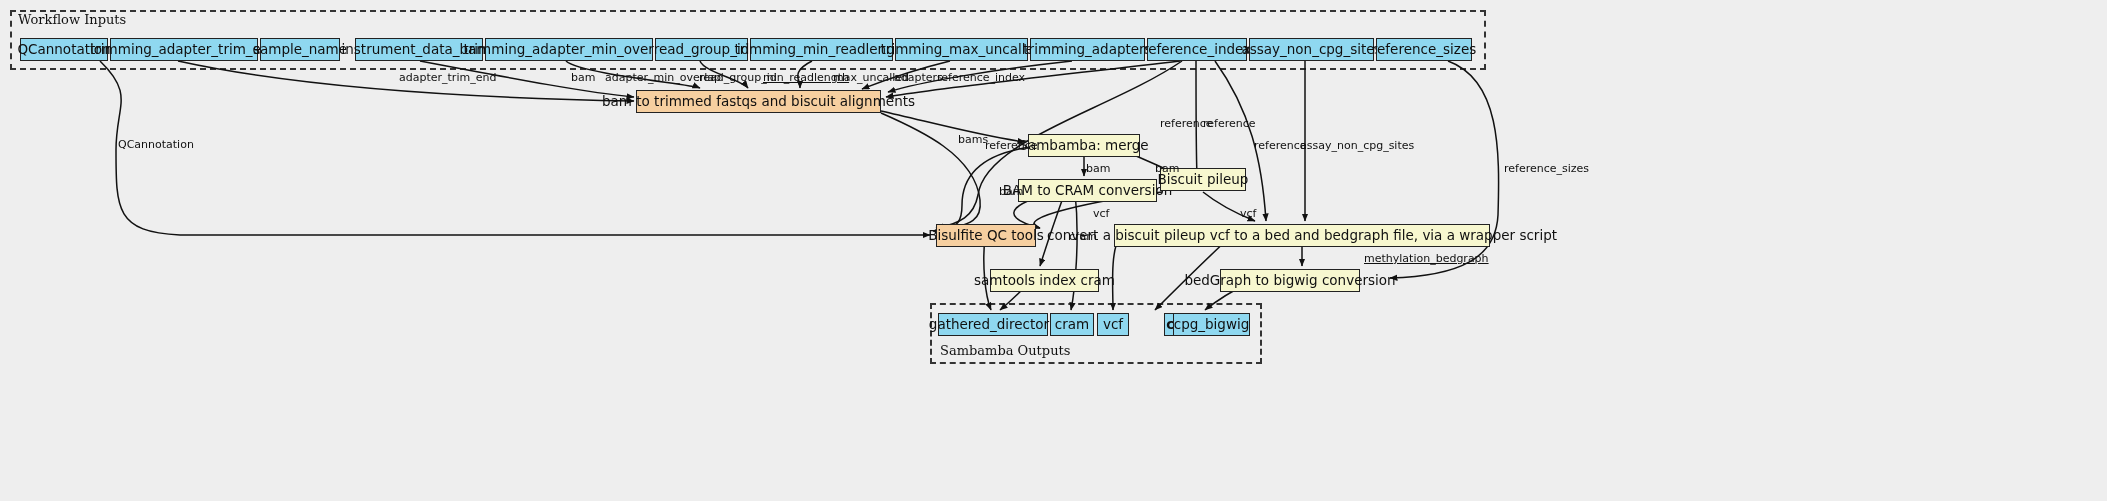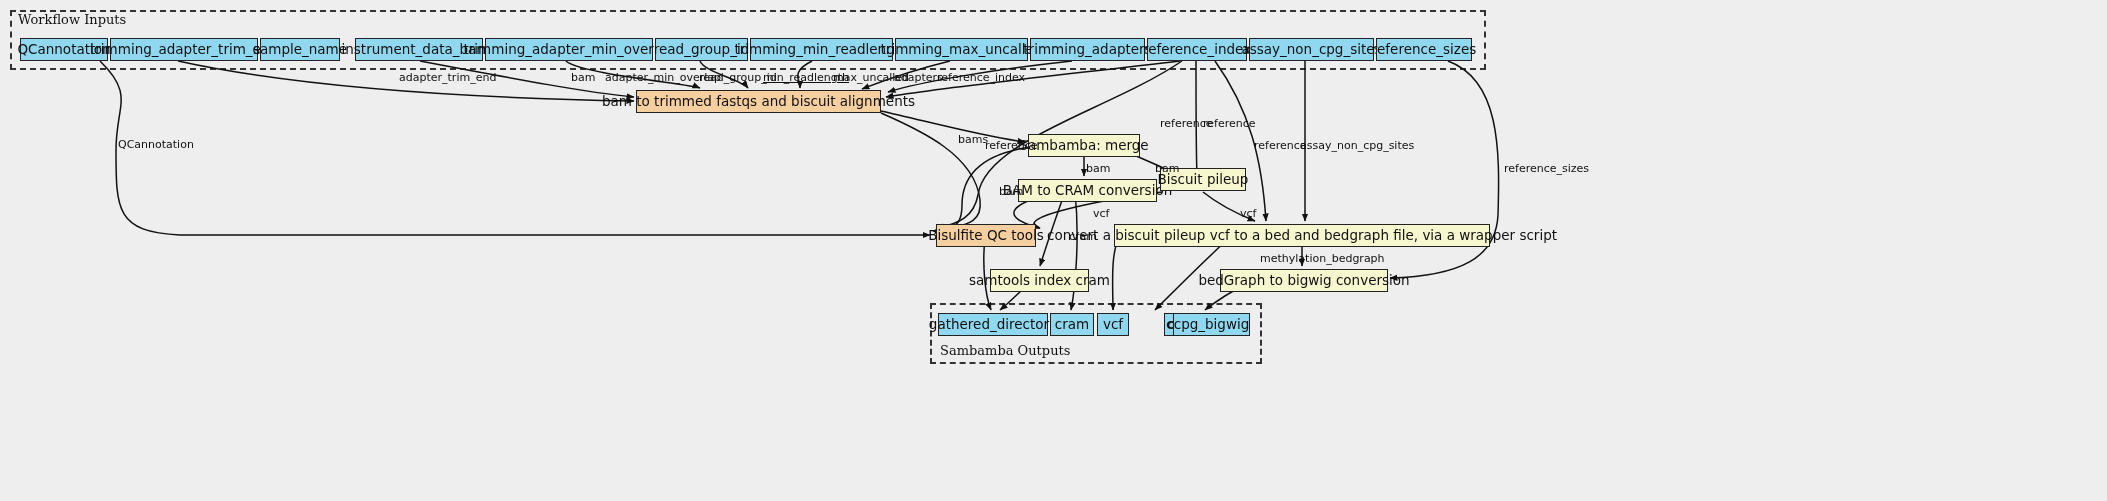--- a/index.html
+++ b/index.html
@@ -140,22 +140,22 @@
       <div class="node io-node" style="left: 1030px; top: 38px; width: 115px;">trimming_adapters</div>
       <div class="node io-node" style="left: 1147px; top: 38px; width: 100px;">reference_index</div>
       <div class="node io-node" style="left: 1249px; top: 38px; width: 125px;">assay_non_cpg_sites</div>
       <div class="node io-node" style="left: 1376px; top: 38px; width: 96px;">reference_sizes</div>
       <div class="node hot-node" style="left: 636px; top: 90px; width: 245px;">bam to trimmed fastqs and biscuit alignments</div>
       <div class="node tool-node" style="left: 1028px; top: 134px; width: 112px;">Sambamba: merge</div>
       <div class="node tool-node" style="left: 1018px; top: 179px; width: 139px;">BAM to CRAM conversion</div>
       <div class="node tool-node" style="left: 1160px; top: 168px; width: 86px;">Biscuit pileup</div>
       <div class="node hot-node" style="left: 936px; top: 224px; width: 100px;">Bisulfite QC tools</div>
       <div class="node tool-node" style="left: 1114px; top: 224px; width: 376px;">convert a biscuit pileup vcf to a bed and bedgraph file, via a wrapper script</div>
-      <div class="node tool-node" style="left: 990px; top: 269px; width: 99px;">samtools index cram</div>
-      <div class="node tool-node" style="left: 1220px; top: 269px; width: 168px;">bedGraph to bigwig conversion</div>
+      <div class="node tool-node" style="left: 990px; top: 269px; width: 109px;">samtools index cram</div>
+      <div class="node tool-node" style="left: 1220px; top: 269px; width: 140px;">bedGraph to bigwig conversion</div>
       <div class="node io-node" style="left: 938px; top: 313px; width: 110px;">gathered_directory</div>
       <div class="node io-node" style="left: 1050px; top: 313px; width: 44px;">cram</div>
       <div class="node io-node" style="left: 1097px; top: 313px; width: 32px;">vcf</div>
       <div class="node io-node" style="left: 1164px; top: 313px; width: 40px; font-weight: bold;">cpgs</div>
       <div class="node io-node" style="left: 1173px; top: 313px; width: 77px;">cpg_bigwig</div>
     </div>
   <div id="labels-layer">
       <div class="elabel" style="left: 118px; top: 139px;">QCannotation</div>
       <div class="elabel" style="left: 399px; top: 72px;">adapter_trim_end</div>
       <div class="elabel" style="left: 571px; top: 72px;">bam</div>
@@ -171,16 +171,16 @@
       <div class="elabel" style="left: 1203px; top: 118px;">reference</div>
       <div class="elabel" style="left: 1254px; top: 140px;">reference</div>
       <div class="elabel" style="left: 1300px; top: 140px;">assay_non_cpg_sites</div>
       <div class="elabel" style="left: 1504px; top: 163px;">reference_sizes</div>
       <div class="elabel" style="left: 1086px; top: 163px;">bam</div>
       <div class="elabel" style="left: 1155px; top: 163px;">bam</div>
       <div class="elabel" style="left: 999px; top: 186px;">bam</div>
       <div class="elabel" style="left: 1093px; top: 208px;">vcf</div>
       <div class="elabel" style="left: 1240px; top: 208px;">vcf</div>
       <div class="elabel" style="left: 1069px; top: 231px;">cram</div>
-      <div class="elabel" style="left: 1260px; top: 253px;">methylation_bedgraph</div>
+      <div class="elabel" style="left: 1364px; top: 253px; text-decoration: underline;">methylation_bedgraph</div>
     </div>
 
 </div>
 
 </body></html>

